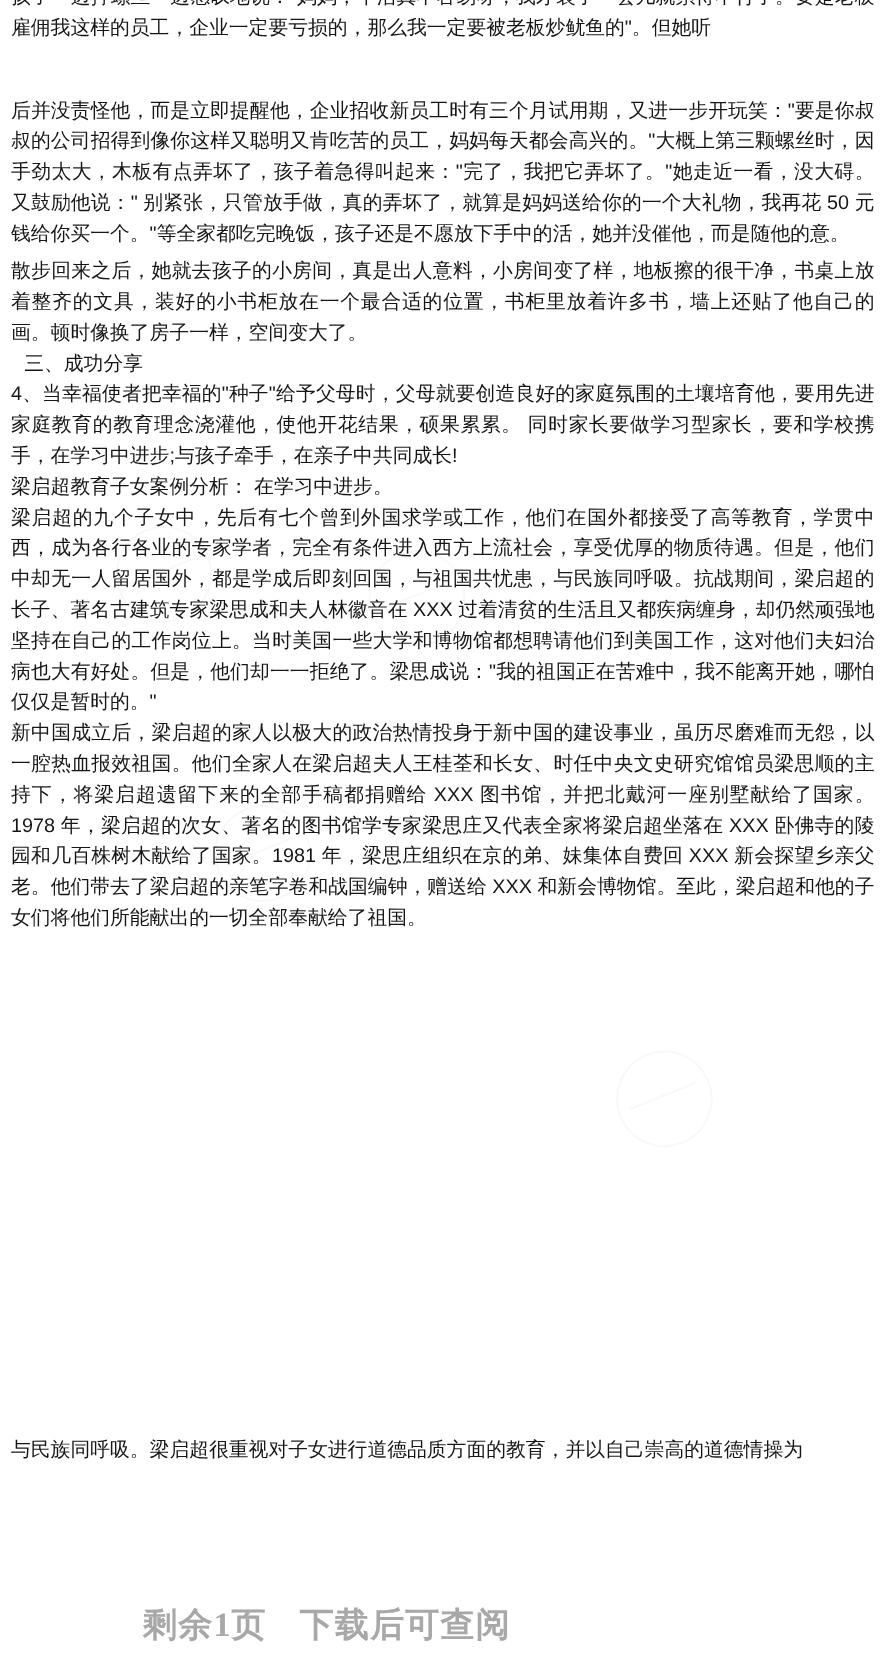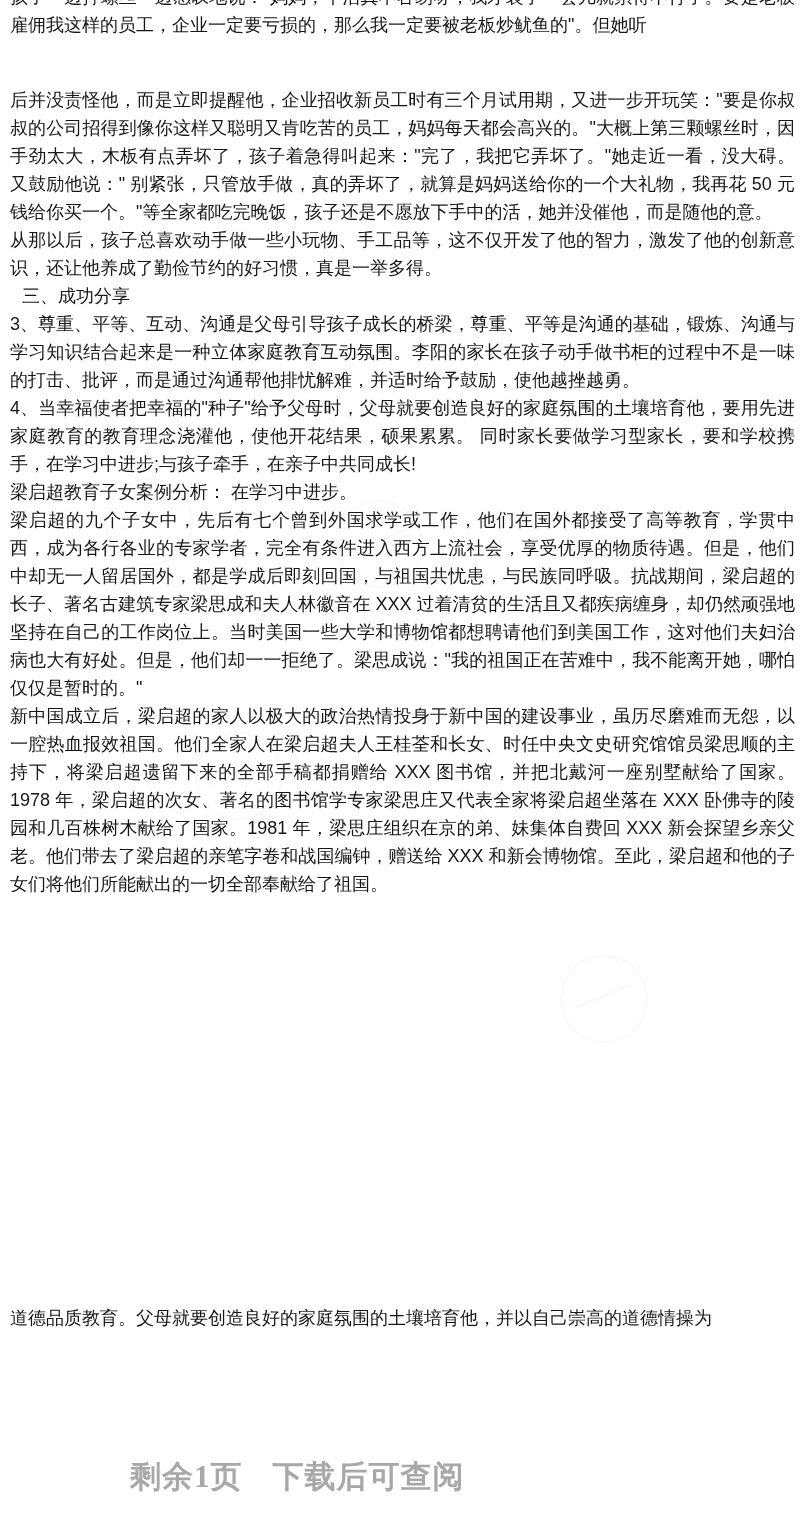--- a/index.html
+++ b/index.html
@@ -60,30 +60,29 @@
   <div class="stamp" style="left:335px;top:500px;"></div>
   <div class="stamp" style="left:195px;top:732px;"></div>
   <div class="stamp" style="left:560px;top:955px;"></div>
 
   <div class="flow top-flow">
     <p>孩子一边拧螺丝一边感叹地说："妈妈，干活真不容易呀，我才装了一会儿就累得不行了。要是老板雇佣我这样的员工，企业一定要亏损的，那么我一定要被老板炒鱿鱼的"。但她听</p>
   </div>
 
   <div class="flow main-flow">
     <p>后并没责怪他，而是立即提醒他，企业招收新员工时有三个月试用期，又进一步开玩笑："要是你叔叔的公司招得到像你这样又聪明又肯吃苦的员工，妈妈每天都会高兴的。"大概上第三颗螺丝时，因手劲太大，木板有点弄坏了，孩子着急得叫起来："完了，我把它弄坏了。"她走近一看，没大碍。又鼓励他说：" 别紧张，只管放手做，真的弄坏了，就算是妈妈送给你的一个大礼物，我再花 50 元钱给你买一个。"等全家都吃完晚饭，孩子还是不愿放下手中的活，她并没催他，而是随他的意。</p>
-    <p>从那以后，孩子总喜欢动手做一些小玩物、手工品等，这不仅开发了他的智力，激发了他的创新意识，还让他养成了勤俭节约的好习惯，真是一举多得。</p>
+    <p class="spaced">散步回来之后，她就去孩子的小房间，真是出人意料，小房间变了样，地板擦的很干净，书桌上放着整齐的文具，装好的小书柜放在一个最合适的位置，书柜里放着许多书，墙上还贴了他自己的画。顿时像换了房子一样，空间变大了。</p>
     <p class="heading">三、成功分享</p>
-    <p>3、尊重、平等、互动、沟通是父母引导孩子成长的桥梁，尊重、平等是沟通的基础，锻炼、沟通与学习知识结合起来是一种立体家庭教育互动氛围。李阳的家长在孩子动手做书柜的过程中不是一味的打击、批评，而是通过沟通帮他排忧解难，并适时给予鼓励，使他越挫越勇。</p>
     <p>4、当幸福使者把幸福的"种子"给予父母时，父母就要创造良好的家庭氛围的土壤培育他，要用先进家庭教育的教育理念浇灌他，使他开花结果，硕果累累。 同时家长要做学习型家长，要和学校携手，在学习中进步;与孩子牵手，在亲子中共同成长!</p>
     <p>梁启超教育子女案例分析： 在学习中进步。</p>
     <p>梁启超的九个子女中，先后有七个曾到外国求学或工作，他们在国外都接受了高等教育，学贯中西，成为各行各业的专家学者，完全有条件进入西方上流社会，享受优厚的物质待遇。但是，他们中却无一人留居国外，都是学成后即刻回国，与祖国共忧患，与民族同呼吸。抗战期间，梁启超的长子、著名古建筑专家梁思成和夫人林徽音在 XXX 过着清贫的生活且又都疾病缠身，却仍然顽强地坚持在自己的工作岗位上。当时美国一些大学和博物馆都想聘请他们到美国工作，这对他们夫妇治病也大有好处。但是，他们却一一拒绝了。梁思成说："我的祖国正在苦难中，我不能离开她，哪怕仅仅是暂时的。"</p>
     <p>新中国成立后，梁启超的家人以极大的政治热情投身于新中国的建设事业，虽历尽磨难而无怨，以一腔热血报效祖国。他们全家人在梁启超夫人王桂荃和长女、时任中央文史研究馆馆员梁思顺的主持下，将梁启超遗留下来的全部手稿都捐赠给 XXX 图书馆，并把北戴河一座别墅献给了国家。1978 年，梁启超的次女、著名的图书馆学专家梁思庄又代表全家将梁启超坐落在 XXX 卧佛寺的陵园和几百株树木献给了国家。1981 年，梁思庄组织在京的弟、妹集体自费回 XXX 新会探望乡亲父老。他们带去了梁启超的亲笔字卷和战国编钟，赠送给 XXX 和新会博物馆。至此，梁启超和他的子女们将他们所能献出的一切全部奉献给了祖国。</p>
   </div>
 
   <div class="flow tail-flow">
-    <p>道德品质教育。父母就要创造良好的家庭氛围的土壤培育他，并以自己崇高的道德情操为</p>
+    <p>与民族同呼吸。梁启超很重视对子女进行道德品质方面的教育，并以自己崇高的道德情操为</p>
   </div>
 
   <div class="footer">
     <span>剩余1页</span><span class="gap"></span><span>下载后可查阅</span>
   </div>
 
 </div>
 
 </body></html>

